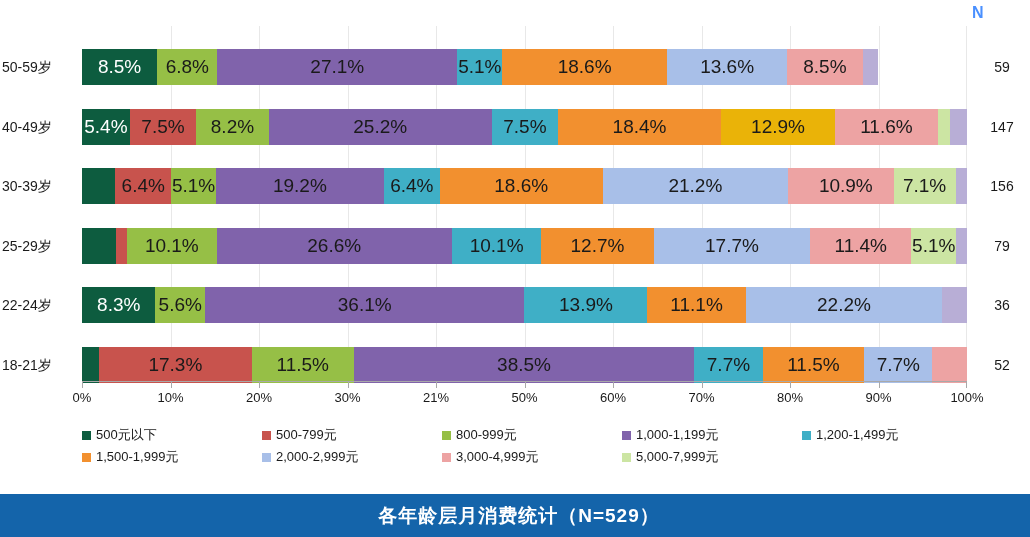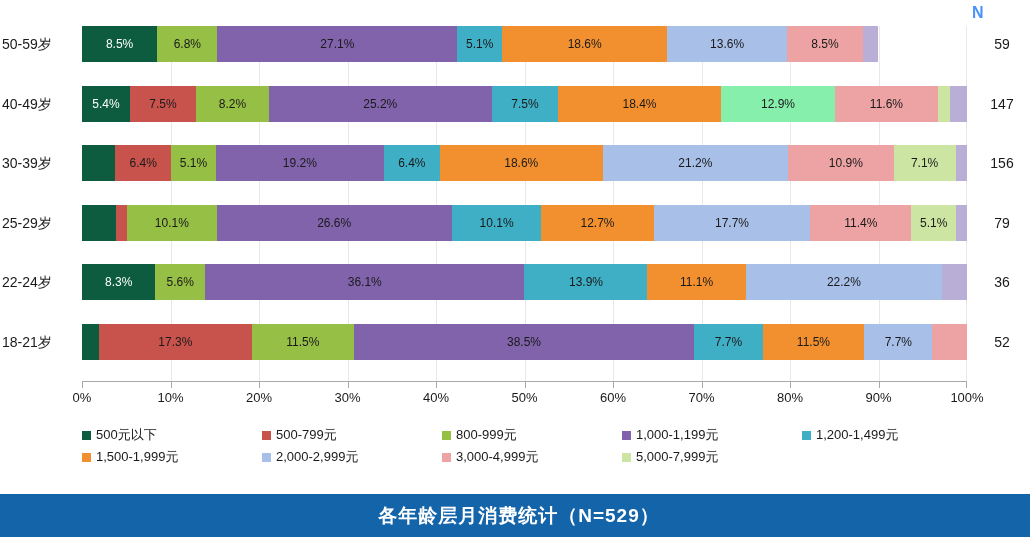--- a/index.html
+++ b/index.html
@@ -24,20 +24,21 @@
   .plot{
     position:absolute;
     left:82px;top:26px;
     width:885px;height:355px;
   }
   .row{
     position:relative;
     height:36px;
     margin-bottom:23.5px;
     width:885px;
+    margin-top:23px;
   }
   .row:last-child{margin-bottom:0;}
   .row-label{
     position:absolute;
     left:-80px;top:0;
     width:74px;height:36px;
     line-height:36px;
     text-align:left;
     font-size:14px;color:#1a1a1a;
     white-space:nowrap;
@@ -46,21 +47,21 @@
     position:absolute;left:0;top:0;
     height:36px;width:885px;
     display:flex;
     flex-direction:row;
   }
   .seg{
     height:36px;
     display:flex;
     align-items:center;
     justify-content:center;
-    font-size:12px;
+    font-size:19px;
     color:#1a1a1a;
     overflow:hidden;
     white-space:nowrap;
   }
   .seg.dark{color:#ffffff;}
   .row-n{
     position:absolute;
     left:890px;top:0;
     width:60px;height:36px;
     line-height:36px;
@@ -167,21 +168,21 @@
       </div>
       <div class="row">
         <div class="row-label">40-49岁</div>
         <div class="bar">
           <div class="seg dark" style="width: 47.79px; background: rgb(13, 92, 63);">5.4%</div>
           <div class="seg" style="width: 66.375px; background: rgb(200, 83, 77);">7.5%</div>
           <div class="seg" style="width: 72.57px; background: rgb(150, 191, 70);">8.2%</div>
           <div class="seg" style="width: 223.02px; background: rgb(128, 99, 171);">25.2%</div>
           <div class="seg" style="width: 66.375px; background: rgb(63, 175, 198);">7.5%</div>
           <div class="seg" style="width: 162.84px; background: rgb(242, 144, 47);">18.4%</div>
-          <div class="seg" style="width: 114.165px; background: #86efac;">12.9%</div>
+          <div class="seg" style="width: 114.165px; background: #eab308;">12.9%</div>
           <div class="seg" style="width: 102.66px; background: rgb(237, 163, 163);">11.6%</div>
           <div class="seg" style="width: 12.39px; background: rgb(204, 229, 163);"></div>
           <div class="seg" style="width: 16.815px; background: rgb(184, 174, 214);"></div>
         </div>
         <div class="row-n">147</div>
       </div>
       <div class="row">
         <div class="row-label">30-39岁</div>
         <div class="bar">
           <div class="seg dark" style="width: 33.63px; background: rgb(13, 92, 63);"></div>
@@ -245,21 +246,21 @@
   <div class="axis" id="axis">
       <div class="tick" style="left: 0px;"></div>
       <div class="tick-label" style="left: 0px;">0%</div>
       <div class="tick" style="left: 88.5px;"></div>
       <div class="tick-label" style="left: 88.5px;">10%</div>
       <div class="tick" style="left: 177px;"></div>
       <div class="tick-label" style="left: 177px;">20%</div>
       <div class="tick" style="left: 265.5px;"></div>
       <div class="tick-label" style="left: 265.5px;">30%</div>
       <div class="tick" style="left: 354px;"></div>
-      <div class="tick-label" style="left: 354px;">40%</div>
+      <div class="tick-label" style="left: 354px;">21%</div>
       <div class="tick" style="left: 442.5px;"></div>
       <div class="tick-label" style="left: 442.5px;">50%</div>
       <div class="tick" style="left: 531px;"></div>
       <div class="tick-label" style="left: 531px;">60%</div>
       <div class="tick" style="left: 619.5px;"></div>
       <div class="tick-label" style="left: 619.5px;">70%</div>
       <div class="tick" style="left: 708px;"></div>
       <div class="tick-label" style="left: 708px;">80%</div>
       <div class="tick" style="left: 796.5px;"></div>
       <div class="tick-label" style="left: 796.5px;">90%</div>

